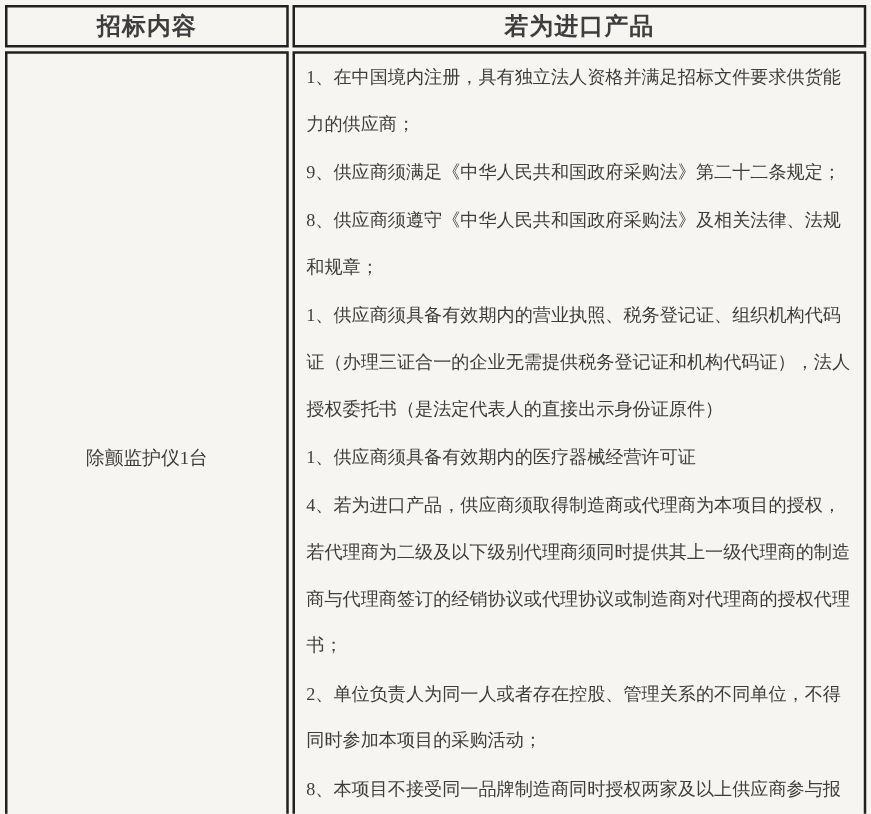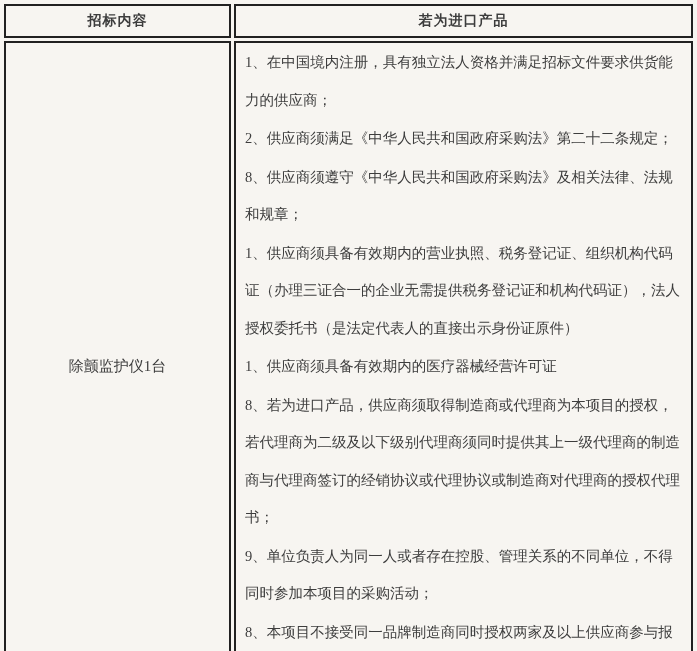--- a/index.html
+++ b/index.html
@@ -22,21 +22,21 @@
     margin: 1px;
   }
   table.bid-table th,
   table.bid-table td {
     border: 2px solid #212121;
     background: #f7f5f1;
     box-sizing: border-box;
   }
   th.hdr {
     height: 34px;
-    font-size: 14px;
+    font-size: 19px;
     font-weight: bold;
     text-align: center;
     vertical-align: middle;
     letter-spacing: 1px;
   }
   col.c1 { width: 227px; }
   col.c2 { width: 459px; }
   td.content-cell {
     height: 604px;
     text-align: center;
@@ -67,23 +67,23 @@
     <tr>
       <th class="hdr">招标内容</th>
       <th class="hdr">若为进口产品</th>
     </tr>
   </thead>
   <tbody>
     <tr>
       <td class="content-cell">除颤监护仪1台</td>
       <td class="req-cell">
         <p>1、在中国境内注册，具有独立法人资格并满足招标文件要求供货能力的供应商；</p>
-        <p>2、供应商须满足《中华人民共和国政府采购法》第二十二条规定；</p>
+        <p>9、供应商须满足《中华人民共和国政府采购法》第二十二条规定；</p>
         <p>8、供应商须遵守《中华人民共和国政府采购法》及相关法律、法规和规章；</p>
         <p>1、供应商须具备有效期内的营业执照、税务登记证、组织机构代码证（办理三证合一的企业无需提供税务登记证和机构代码证），法人授权委托书（是法定代表人的直接出示身份证原件）</p>
         <p>1、供应商须具备有效期内的医疗器械经营许可证</p>
-        <p>8、若为进口产品，供应商须取得制造商或代理商为本项目的授权，若代理商为二级及以下级别代理商须同时提供其上一级代理商的制造商与代理商签订的经销协议或代理协议或制造商对代理商的授权代理书；</p>
-        <p>9、单位负责人为同一人或者存在控股、管理关系的不同单位，不得同时参加本项目的采购活动；</p>
+        <p>4、若为进口产品，供应商须取得制造商或代理商为本项目的授权，若代理商为二级及以下级别代理商须同时提供其上一级代理商的制造商与代理商签订的经销协议或代理协议或制造商对代理商的授权代理书；</p>
+        <p>2、单位负责人为同一人或者存在控股、管理关系的不同单位，不得同时参加本项目的采购活动；</p>
         <p>8、本项目不接受同一品牌制造商同时授权两家及以上供应商参与报价或同一供应商多个方案报价，不接受联合体报价；</p>
       </td>
     </tr>
   </tbody>
 </table>
 
 </body></html>

